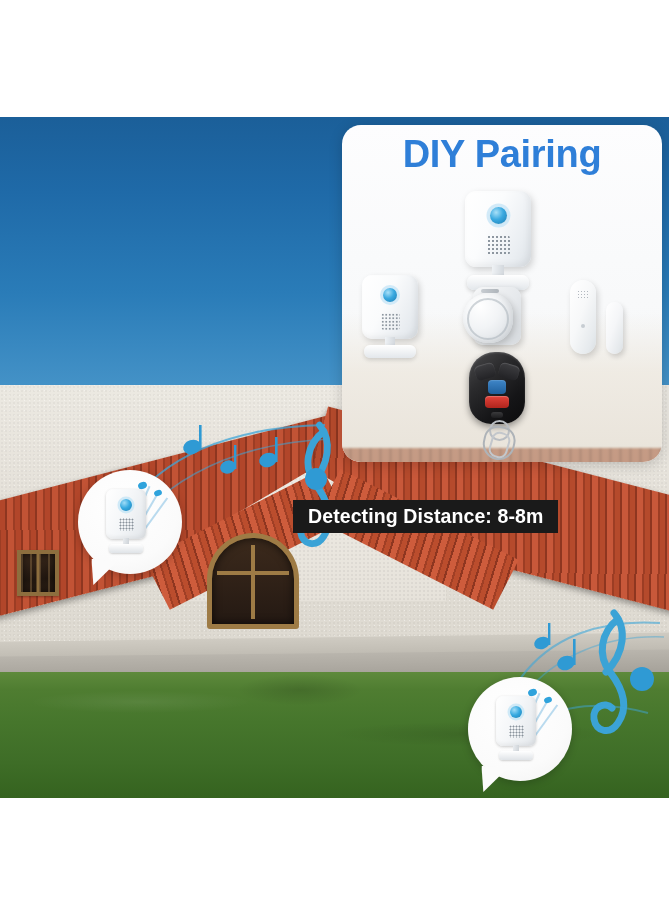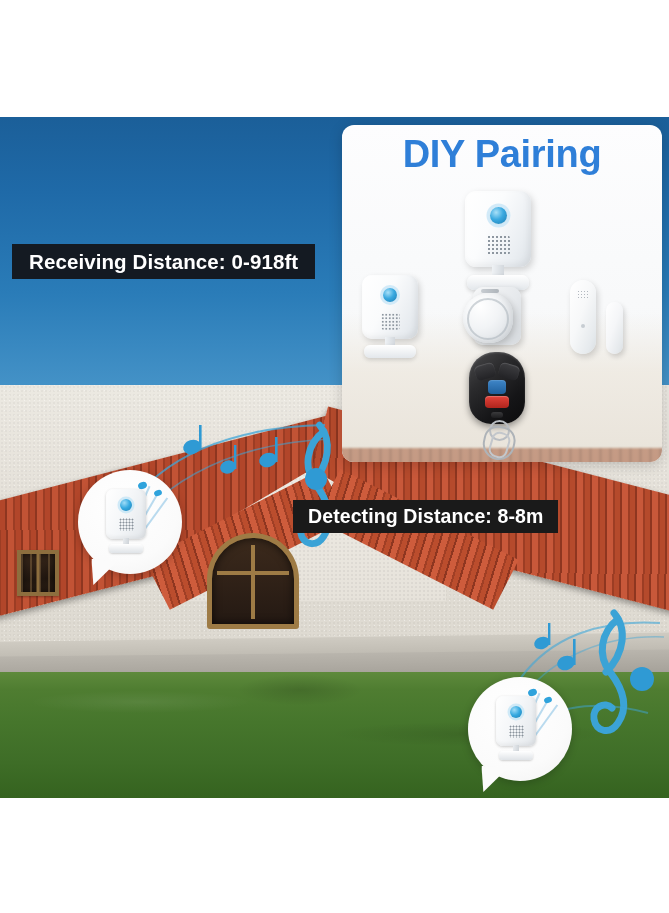--- a/index.html
+++ b/index.html
@@ -425,21 +425,21 @@
     padding: 0 15px;
     font-size: 19.5px;
     background: #1a1a1a;
   }
 
   
   .panel {
     position: absolute;
     left: 342px; top: 125px;
     width: 320px; height: 337px;
-    border-radius: 12px;
+    border-radius: 19px;
     background: linear-gradient(180deg,#fdfdfe 0%, #f9fafb 40%, #f4f5f6 100%);
     box-shadow: 0 3px 14px rgba(0,0,0,.18);
     overflow: hidden;
   }
   .panel-title {
     position: absolute;
     left: 0; top: 8px;
     width: 100%;
     text-align: center;
     font-size: 38px;
@@ -810,21 +810,18 @@
       <div class="btn btn-unlock"></div>
       <div class="btn-mid btn"></div>
       <div class="btn-sos btn"></div>
       <div class="lens"></div>
       <div class="ring"></div>
       <div class="clip"></div>
       <div class="clip2"></div>
     </div>
   </div>
 
-  <div class="banner banner-receiving">
-    <span>Receiving Distance: 0-918ft</span>
-  </div>
 
   <div class="banner banner-detecting">
     <span>Detecting Distance: 8-8m</span>
   </div>
 
 </div>
 
 </body></html>

